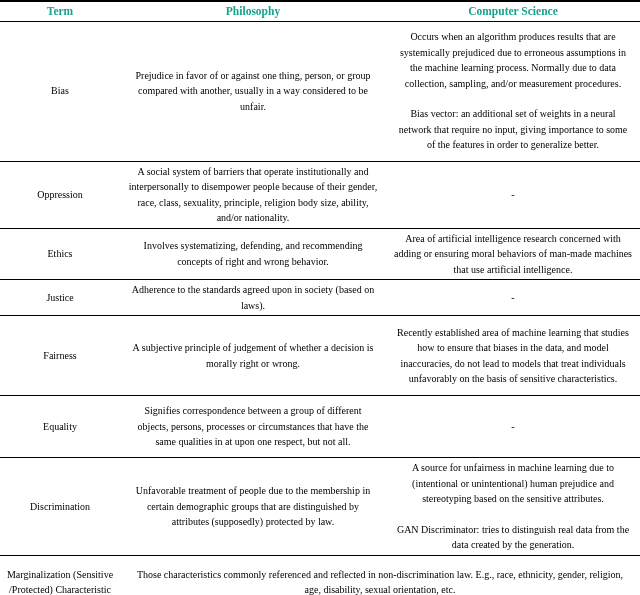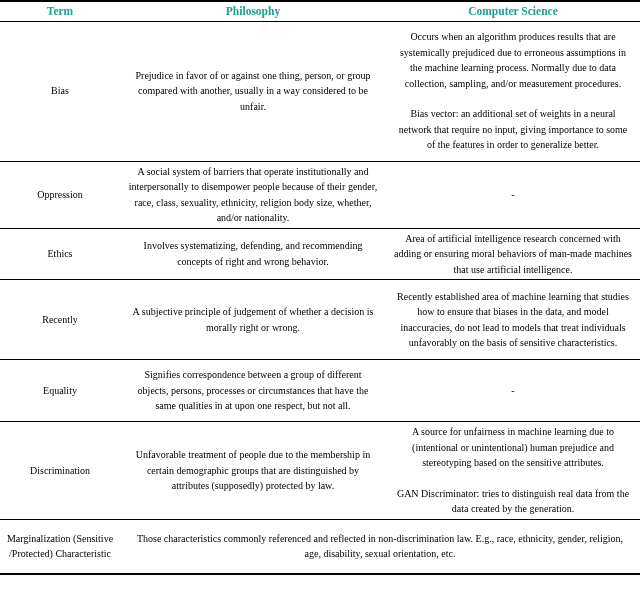--- a/index.html
+++ b/index.html
@@ -75,37 +75,46 @@
         <div class="para">Prejudice in favor of or against one thing, person, or group compared with another, usually in a way considered to be unfair.</div>
       </td>
       <td>
         <div class="para">Occurs when an algorithm produces results that are systemically prejudiced due to erroneous assumptions in the machine learning process. Normally due to data collection, sampling, and/or measurement procedures.</div>
         <div class="para">Bias vector: an additional set of weights in a neural network that require no input, giving importance to some of the features in order to generalize better.</div>
       </td>
     </tr>
     <tr class="r1">
       <td class="term">Oppression</td>
       <td>
-        <div class="para">A social system of barriers that operate institutionally and interpersonally to disempower people because of their gender, race, class, sexuality, ethnicity, religion body size, whether, and/or nationality.</div>
+        <div class="para">A social system of barriers that operate institutionally and interpersonally to disempower people because of their gender, race, class, sexuality, principle, religion body size, ability, and/or nationality.</div>
       </td>
       <td>
         <div class="para">-</div>
       </td>
     </tr>
     <tr class="r2">
       <td class="term">Ethics</td>
       <td>
         <div class="para">Involves systematizing, defending, and recommending concepts of right and wrong behavior.</div>
       </td>
       <td>
         <div class="para">Area of artificial intelligence research concerned with adding or ensuring moral behaviors of man-made machines that use artificial intelligence.</div>
       </td>
     </tr>
+    <tr class="r3">
+      <td class="term">Justice</td>
+      <td>
+        <div class="para">Adherence to the standards agreed upon in society (based on laws).</div>
+      </td>
+      <td>
+        <div class="para">-</div>
+      </td>
+    </tr>
     <tr class="r4">
-      <td class="term">Recently</td>
+      <td class="term">Fairness</td>
       <td>
         <div class="para">A subjective principle of judgement of whether a decision is morally right or wrong.</div>
       </td>
       <td>
         <div class="para">Recently established area of machine learning that studies how to ensure that biases in the data, and model inaccuracies, do not lead to models that treat individuals unfavorably on the basis of sensitive characteristics.</div>
       </td>
     </tr>
     <tr class="r5">
       <td class="term">Equality</td>
       <td>

